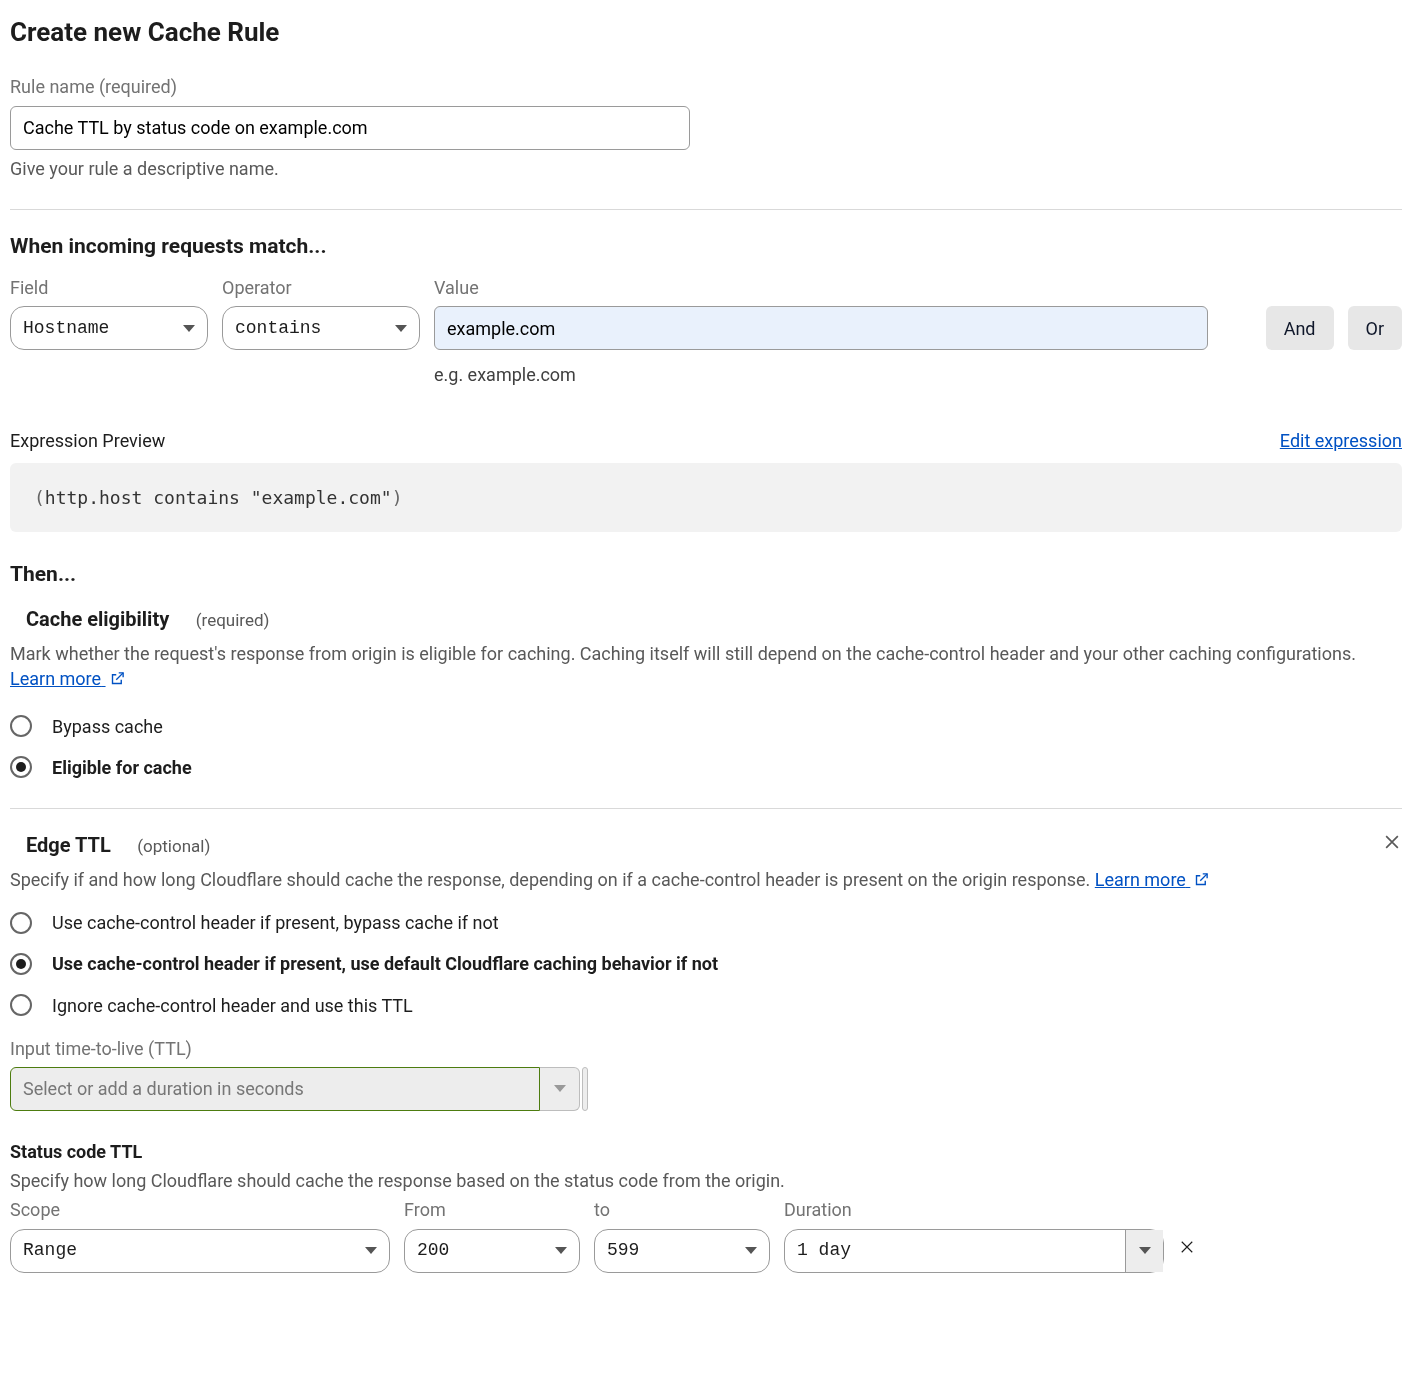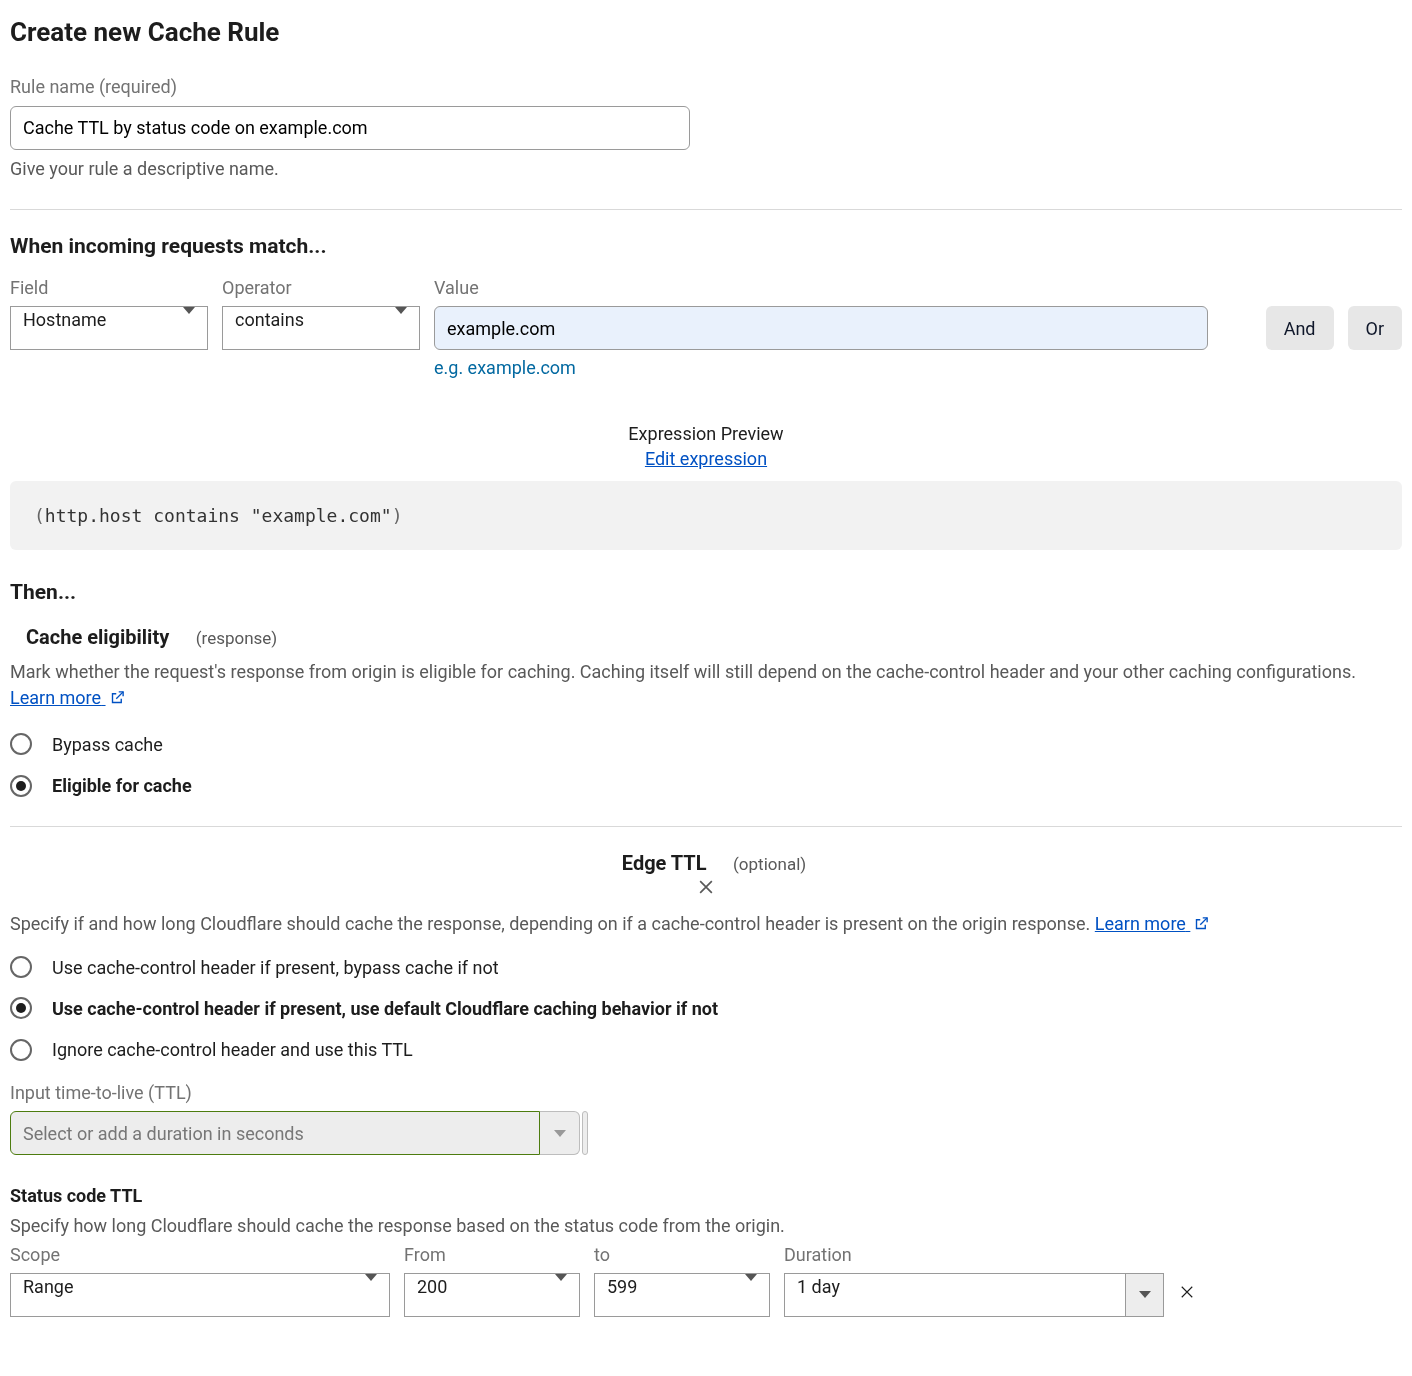--- a/index.html
+++ b/index.html
@@ -9,45 +9,47 @@
     padding: 10px;
     color: #1d1d1d;
     font-size: 18px;
     line-height: 1.4;
   }
   h1 { font-size: 26px; font-weight: 700; margin: 4px 0 24px 0; }
   h2 { font-size: 21px; font-weight: 700; margin: 0 0 14px 0; }
   h3 { font-size: 20px; font-weight: 700; margin: 16px; display: inline; }
   .label { font-size: 18px; color: #737373; margin-bottom: 6px; display: block; }
   .help { color: #595959; font-size: 18px; margin-top: 6px; }
-  .hint { color: #0369a1; font-size: 18px; margin-top: 5px; }
+  .hint { color: #404040; font-size: 18px; margin-top: 12px; }
   hr.divider { border: none; border-top: 1px solid #d9d9d9; margin: 28px 0 22px 0; }
   .row { display: flex; gap: 14px; align-items: flex-start; }
   .field-group { display: flex; flex-direction: column; }
   input[type="text"] {
     height: 44px;
     border: 1px solid #9a9a9a;
     border-radius: 6px;
     padding: 0 12px;
     font-size: 18px;
     font-family: inherit;
     background: #fff;
   }
   input[type="text"].hl { background: #e9f1fc; }
   .select {
     height: 44px;
     border: 1px solid #9a9a9a;
-    border-radius: 0;
+    border-radius: 14px;
     padding: 0 12px;
     font-size: 18px;
     display: flex;
+    align-items: center;
     justify-content: space-between;
     background: #fff;
     cursor: pointer;
     gap: 10px;
+    font-family: Liberation Mono, monospace;
   }
   .select.split { padding: 0; }
   .select.split .sel-text { padding: 0 12px; flex: 1; }
   .select.split .sel-caret {
     border-left: 1px solid #9a9a9a;
     width: 38px;
     height: 100%;
     display: flex;
     align-items: center;
     justify-content: center;
@@ -64,21 +66,21 @@
     height: 44px;
     padding: 0 18px;
     background: #e7e7e7;
     border: none;
     border-radius: 6px;
     font-size: 18px;
     cursor: pointer;
     font-family: inherit;
     color: #0f172a;
   }
-  .section-head { display: flex; justify-content: space-between; align-items: center; flex-direction: column; }
+  .section-head { display: flex; justify-content: space-between; align-items: center; }
   .link { color: #0051c3; text-decoration: underline; cursor: pointer; }
   .ext-icon svg { width: 15px; height: 15px; margin-left: 4px; vertical-align: -1px; }
   .codeblock {
     background: #f2f2f2;
     border-radius: 6px;
     padding: 22px 24px;
     font-family: ui-monospace, SFMono-Regular, Menlo, Consolas, monospace;
     font-size: 18px;
     margin-top: 10px;
     color: #333;
@@ -191,21 +193,21 @@
   <a class="link">Edit expression</a>
 </div>
 <div class="codeblock"><span class="paren">(</span><span>http.host contains "example.com"</span><span class="paren">)</span></div>
 
 
 <h2 style="margin-top:28px;">Then...</h2>
 
 
 <div style="margin-top:16px;">
   <h3>Cache eligibility</h3>
-  <span class="req-opt">(response)</span>
+  <span class="req-opt">(required)</span>
 </div>
 <div class="help" style="margin-top:8px;">
   <span>Mark whether the request's response from origin is eligible for caching. Caching itself will still depend on the cache-control header and your other caching configurations.</span>
   <a class="link">
     <span>Learn more</span>
   </a>
   <span class="ext-icon">
     <svg viewBox="0 0 24 24" fill="none" stroke="#0051c3" stroke-width="2.2">
         <path d="M14 3h7v7"></path>
         <path d="M10 14L21 3"></path>

